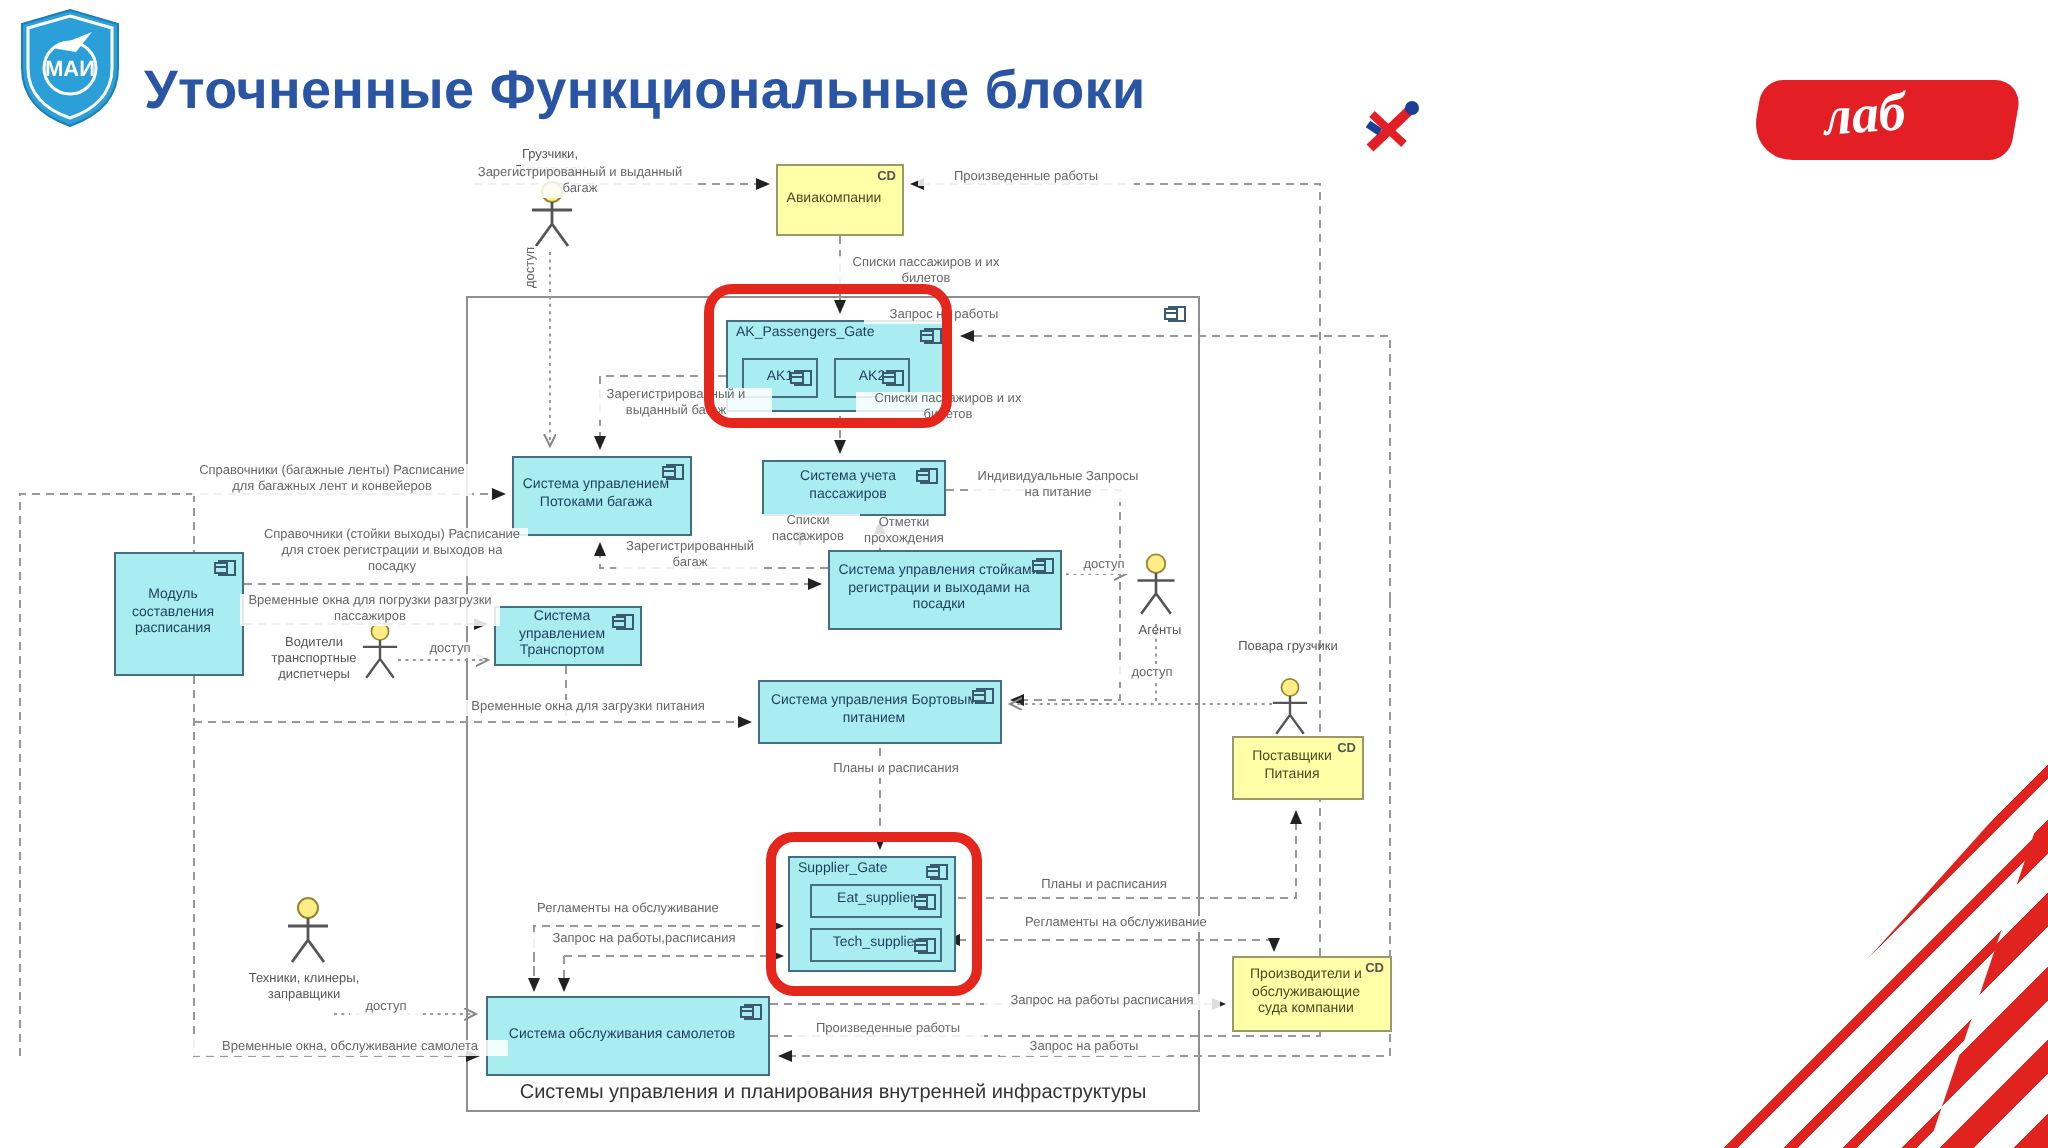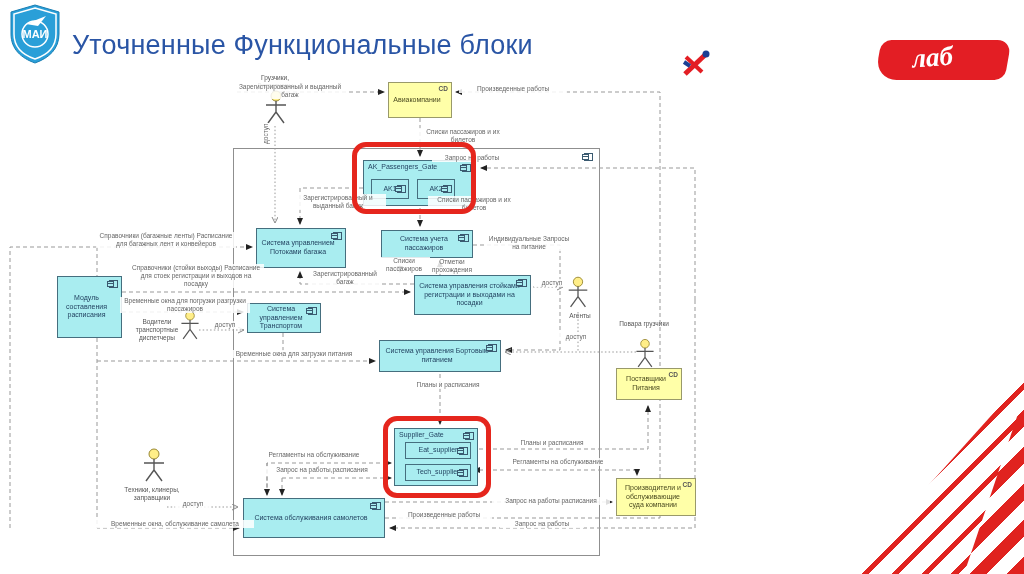--- a/index.html
+++ b/index.html
@@ -1,21 +1,21 @@
 <!DOCTYPE html>
 <html><head>
 <meta charset="utf-8">
 <style>
   * { margin:0; padding:0; box-sizing:border-box; }
   html,body { background:#fff; }
   #stage { position:relative; width:1024px; height:574px; background:#fff; overflow:hidden;
            font-family:"Liberation Sans", sans-serif; }
 
   
-  #title { position:absolute; left:72px; top:30px; font-size:27px; font-weight:normal;
+  #title { position:absolute; left:72px; top:30px; font-size:27px; font-weight:bold;
            color:#2a55a5; letter-spacing:0.2px; }
   #mai-logo { position:absolute; left:8px; top:4px;text-decoration:underline; }
   #sm-logo { position:absolute; left:680px; top:38px; width:332px; height:44px; }
   #sm-figure { position:absolute; left:2px; top:10px; }
   #sm-text { position:absolute; left:32px; top:2px; font-size:31px; font-weight:bold; font-style:italic;
              color:#1b3f94; letter-spacing:-1px; }
   #lab-box { position:absolute; left:198px; top:2px; width:130px; height:40px; background:#e31e24;
              border-radius:10px 14px 10px 22px; transform:skewX(-10deg); }
   #lab-text { position:absolute; left:232px; top:4px; font-family:"Liberation Serif", serif;
               font-style:italic; font-weight:bold; font-size:27px; color:#fff; transform:rotate(-4deg); }
@@ -88,20 +88,21 @@
     </span>
     <span id="lab-box"></span>
     <span id="lab-text">лаб</span>
   </div>
 
   <div id="stripes1"></div>
   <div id="stripes2"></div>
 
   <div id="boundary">
     <span class="ci white" style="top:4px; right:6px;"></span>
+    <div id="boundary-label">Системы управления  и планирования внутренней инфраструктуры</div>
   </div>
 
   <svg class="wires" width="1024" height="574">
     <defs>
       <marker id="ah" markerWidth="8" markerHeight="8" refX="6" refY="3" orient="auto">
         <path d="M0,0 L7,3 L0,6 Z" fill="#222"></path>
       </marker>
       <marker id="oa" markerWidth="8" markerHeight="8" refX="5" refY="3" orient="auto">
         <path d="M0,0 L6,3 L0,6" fill="none" stroke="#888" stroke-width="1"></path>
       </marker>

